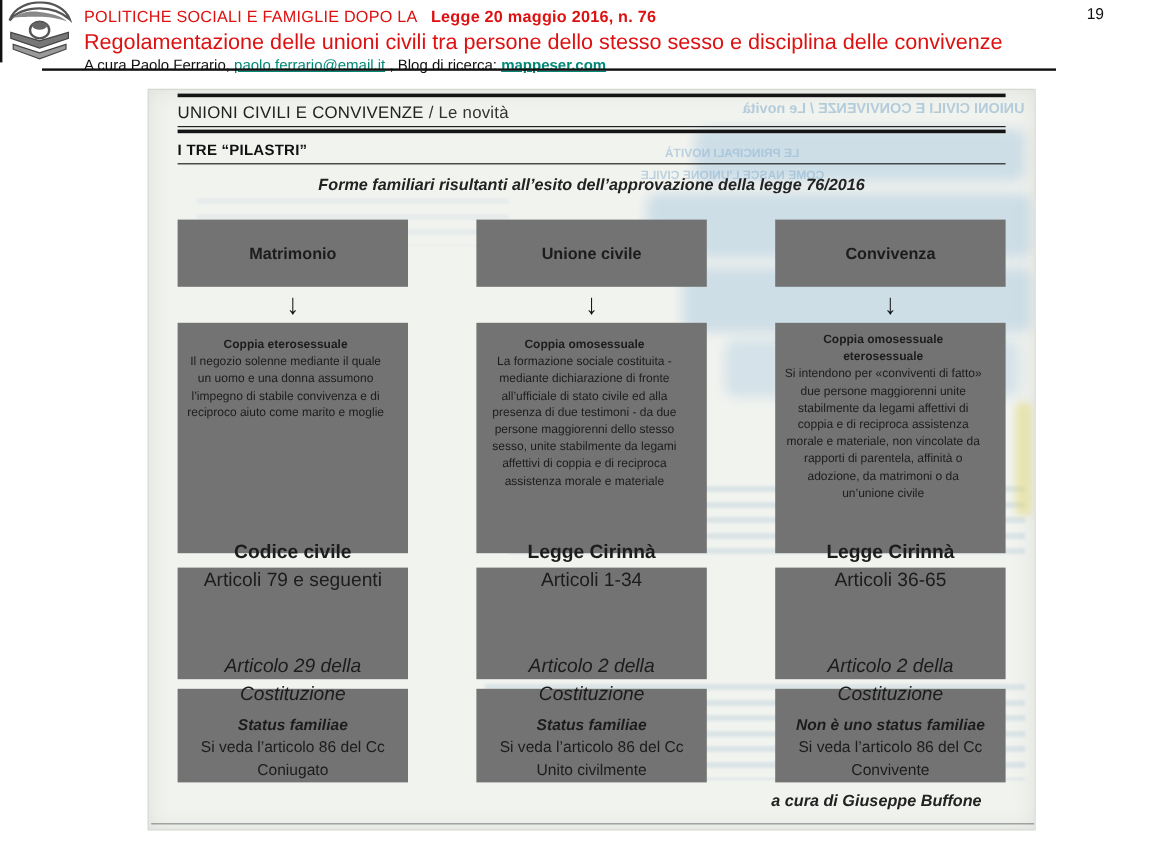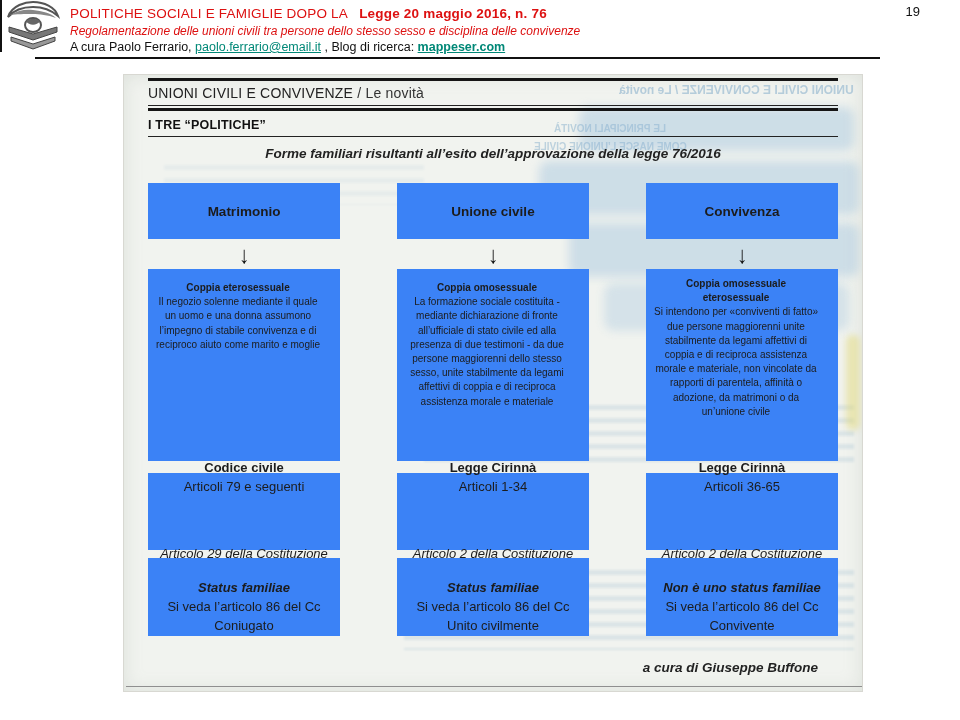--- a/index.html
+++ b/index.html
@@ -6,21 +6,21 @@
   html, body { width: 960px; height: 720px; background: #ffffff; overflow: hidden; }
   body { font-family: "Liberation Sans", sans-serif; position: relative; }
 
   
   .corner-rule { position: absolute; left: 0; top: 0; width: 2px; height: 52px; background: #111; }
   .logo { position: absolute; left: 6px; top: 1px; width: 54px; height: 52px; }
   .page-number { position: absolute; right: 40px; top: 4px; font-size: 13px; color: #111; }
   .header-text { position: absolute; left: 70px; top: 6px; width: 820px; line-height: 1.25; }
   .title-line { font-size: 13.5px; color: #dd1111; letter-spacing: 0.2px; white-space: nowrap; }
   .title-law { font-weight: bold; }
-  .subtitle-line { font-size: 12px; font-style: italic; color: #dd1111; margin-top: 1px; white-space: nowrap; }
+  .subtitle-line { font-size: 18px; color: #dd1111; margin-top: 1px; white-space: nowrap; }
   .byline-line { font-size: 12.5px; color: #111; margin-top: 1px; white-space: nowrap; }
   .byline-line a { color: #008877; }
   .blog-link { font-weight: bold; }
   .header-rule { position: absolute; left: 35px; top: 57px; width: 845px; height: 2px; background: #111; }
 
   
   .clipping { position: absolute; left: 123px; top: 74px; width: 740px; height: 618px;
               background: #f1f3ef; border: 1px solid #d8d8d2;
               box-shadow: inset 0 0 18px rgba(160,170,160,0.25); overflow: hidden; }
   .clip-inner { position: absolute; left: 24px; top: 0; width: 690px; height: 100%; }
@@ -45,30 +45,30 @@
   .kicker-suffix { color: #333; }
   .pillars-label { position: absolute; left: 0; top: 43px; font-size: 12.5px; font-weight: bold;
                    color: #111; letter-spacing: 0.2px; }
   .clip-subtitle { position: absolute; left: 0; top: 71px; width: 690px; text-align: center;
                    font-size: 13.5px; font-style: italic; font-weight: bold; color: #222; }
 
   .grid { position: absolute; left: 0; top: 108px; width: 690px; }
   .col { position: absolute; width: 192px; }
   .col-0 { left: 0; } .col-1 { left: 249px; } .col-2 { left: 498px; }
 
-  .box { background: #3b82f6; color: #1c1c1c; text-align: center; }
+  .box { background: #737373; color: #1c1c1c; text-align: center; }
   .head-box { height: 56px; display: flex; align-items: center; justify-content: center;
               font-size: 13.5px; font-weight: bold; }
   .arrow-cell { height: 30px; display: flex; align-items: center; justify-content: center; }
   .down-arrow { font-size: 21px; font-weight: bold; color: #111; line-height: 1;
                 transform: scaleY(1.15); }
   .def-box { height: 192px; padding: 12px 18px 0 6px; font-size: 10px; line-height: 1.42; }
   .def-title { font-weight: bold; }
-  .law-box { margin-top: 12px; height: 77px; display: flex; flex-direction: column;
-             justify-content: center; font-size: 13px; line-height: 1.45; }
+  .law-box { margin-top: 12px; height: 93px; display: flex; flex-direction: column;
+             justify-content: center; font-size: 16px; line-height: 1.45; }
   .law-title { font-weight: bold; }
   .law-const { font-style: italic; margin-top: 48px; }
   .status-box { margin-top: 8px; height: 78px; display: flex; flex-direction: column;
                 justify-content: flex-end; font-size: 13px; line-height: 1.45; }
   .status-title { font-weight: bold; font-style: italic; }
   .status-value { }
 
   .credit { position: absolute; right: 44px; top: 585px; font-size: 13.5px; font-style: italic;
             font-weight: bold; color: #222; z-index: 1; }
   .bottom-rule { position: absolute; left: 2px; top: 611px; width: 736px; height: 1px;
@@ -123,21 +123,21 @@
 
   <div class="clip-inner">
     <div class="clip-content">
       <div class="rule-thick" style="top: 3px;"></div>
       <div class="kicker">
         <span>UNIONI CIVILI E CONVIVENZE</span>
         <span class="kicker-suffix">/ Le novità</span>
       </div>
       <div class="rule-thin" style="top: 30px;"></div>
       <div class="rule-thick" style="top: 33px;"></div>
-      <div class="pillars-label">I TRE “POLITICHE”</div>
+      <div class="pillars-label">I TRE “PILASTRI”</div>
       <div class="rule-thin" style="top: 61px;"></div>
       <div class="clip-subtitle">Forme familiari risultanti all’esito dell’approvazione della legge 76/2016</div>
 
       <div class="grid">
 
         <div class="col col-0">
           <div class="box head-box">Matrimonio</div>
           <div class="arrow-cell">
               <span class="down-arrow">↓</span>
             </div>

